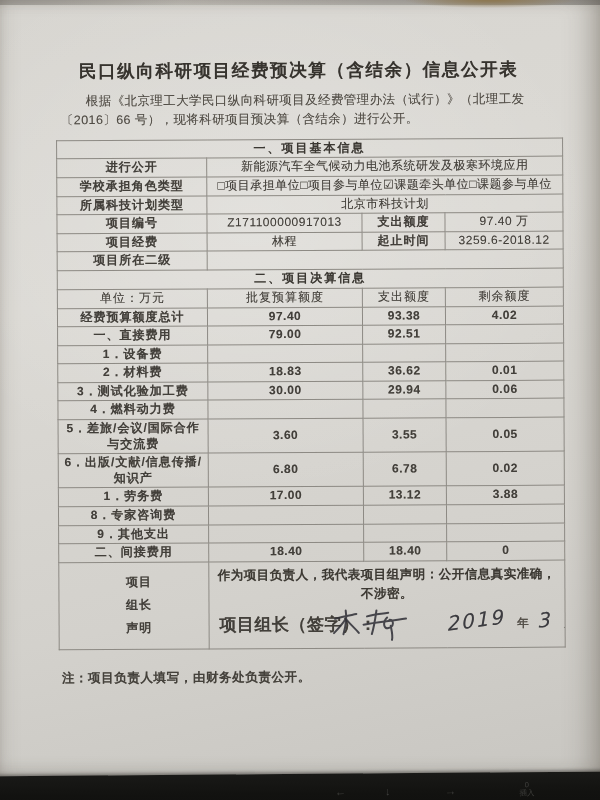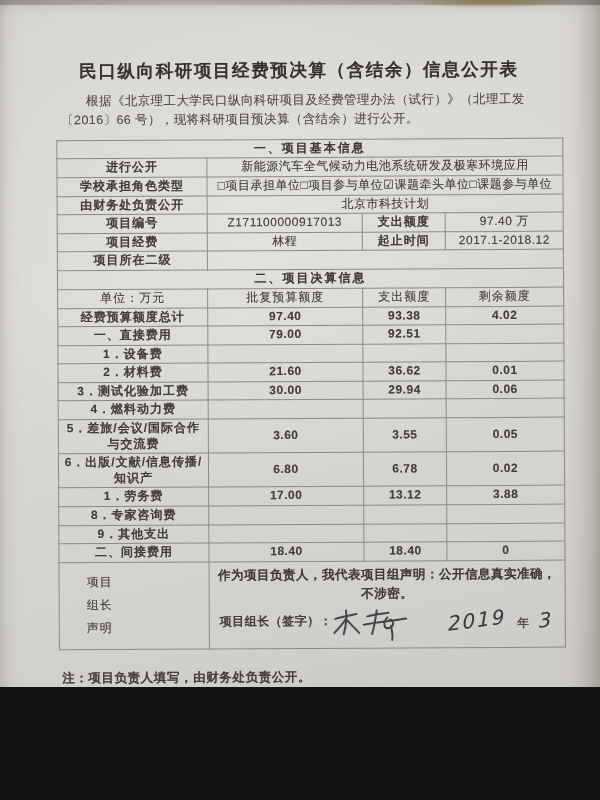--- a/index.html
+++ b/index.html
@@ -2,21 +2,21 @@
 <html><head>
 <meta charset="utf-8">
 <style>
   html, body {
     margin: 0; padding: 0;
     width: 600px; height: 800px;
     overflow: hidden;
     background: #131312;
     font-family: "Liberation Sans", "DejaVu Sans", sans-serif;
   }
-  .photo { position: relative; width: 600px; height: 687px; overflow: hidden; }
+  .photo { position: relative; width: 600px; height: 800px; overflow: hidden; }
 
   
   .paper {
     position: absolute; left: 0; top: 0; width: 600px; height: 779px;
     background:
       radial-gradient(ellipse 90% 55% at 42% 28%, rgba(255,255,255,0.22), rgba(255,255,255,0) 65%),
       linear-gradient(168deg, #d7d5d0 0%, #dbd9d4 35%, #d3d1cc 72%, #c8c6c1 100%);
     box-shadow:
       inset -22px 0 28px -14px rgba(88,82,70,0.42),
       inset 14px 0 22px -16px rgba(88,82,70,0.26),
@@ -72,31 +72,31 @@
     overflow: hidden;
   }
   .form tr.sec td { font-weight: 700; letter-spacing: 2px; color: #3b3833; }
   .form td.lbl { font-weight: 600; letter-spacing: 1px; }
   .form td.val { font-weight: 500; letter-spacing: 0.5px; }
   .form tr.unit-row td { height: 16px; font-weight: 400; letter-spacing: 1px; }
   .form td.num { font-weight: 700; letter-spacing: 0.5px; }
 
   
   td.decl-label-cell {
-    text-align: left; padding-left: 27px;
-    font-weight: 400; letter-spacing: 1px;
+    text-align: center; padding-left: 12px;
+    font-weight: 700; letter-spacing: 1px;
   }
   td.decl-label-cell span { display: block; line-height: 1.9; }
   td.decl-cell { vertical-align: top; padding: 4px 6px 2px; height: 62px; }
   .decl-statement {
     text-align: center; font-size: 12.5px; font-weight: 600;
     line-height: 1.55; color: #3d3a34; letter-spacing: 0.5px;
   }
   .sign-row { position: relative; margin-top: 9px; height: 32px; text-align: left; padding-left: 4px; }
-  .sign-label { font-size: 12px; font-weight: 600; letter-spacing: 0.5px; }
+  .sign-label { font-size: 17px; font-weight: 600; letter-spacing: 0.5px; }
   .scribble { position: absolute; left: 116px; top: -7px; }
   .sr { position: absolute; width: 1px; height: 1px; overflow: hidden; clip-path: inset(50%); opacity: 0; }
   .hand-date {
     position: absolute; right: -24px; top: -6px;
     white-space: nowrap;
   }
   .hd-num {
     display: inline-block;
     font-family: "DejaVu Sans", sans-serif;
     font-style: italic; font-size: 20px; font-weight: 500;
@@ -155,34 +155,34 @@
         </tr>
         <tr>
           <td class="lbl">进行公开</td>
           <td class="val" colspan="3">新能源汽车全气候动力电池系统研发及极寒环境应用</td>
         </tr>
         <tr>
           <td class="lbl">学校承担角色类型</td>
           <td class="val" colspan="3">□项目承担单位□项目参与单位☑课题牵头单位□课题参与单位</td>
         </tr>
         <tr>
-          <td class="lbl">由财务处负责公开</td>
+          <td class="lbl">所属科技计划类型</td>
           <td class="val" colspan="3">北京市科技计划</td>
         </tr>
         <tr>
           <td class="lbl">项目编号</td>
           <td class="val">Z171100000917013</td>
           <td class="lbl">支出额度</td>
           <td class="val">97.40 万</td>
         </tr>
         <tr>
           <td class="lbl">项目经费</td>
           <td class="val">林程</td>
           <td class="lbl">起止时间</td>
-          <td class="val">2017.1-2018.12</td>
+          <td class="val">3259.6-2018.12</td>
         </tr>
         <tr>
           <td class="lbl">项目所在二级</td>
           <td class="val" colspan="3"></td>
         </tr>
 
         <tr class="sec">
           <td colspan="4">二、项目决算信息</td>
         </tr>
         <tr class="unit-row">
@@ -205,21 +205,21 @@
           <td class="num"></td>
         </tr>
         <tr>
           <td class="lbl">1．设备费</td>
           <td class="num"></td>
           <td class="num"></td>
           <td class="num"></td>
         </tr>
         <tr>
           <td class="lbl">2．材料费</td>
-          <td class="num">21.60</td>
+          <td class="num">18.83</td>
           <td class="num">36.62</td>
           <td class="num">0.01</td>
         </tr>
         <tr>
           <td class="lbl">3．测试化验加工费</td>
           <td class="num">30.00</td>
           <td class="num">29.94</td>
           <td class="num">0.06</td>
         </tr>
         <tr>

